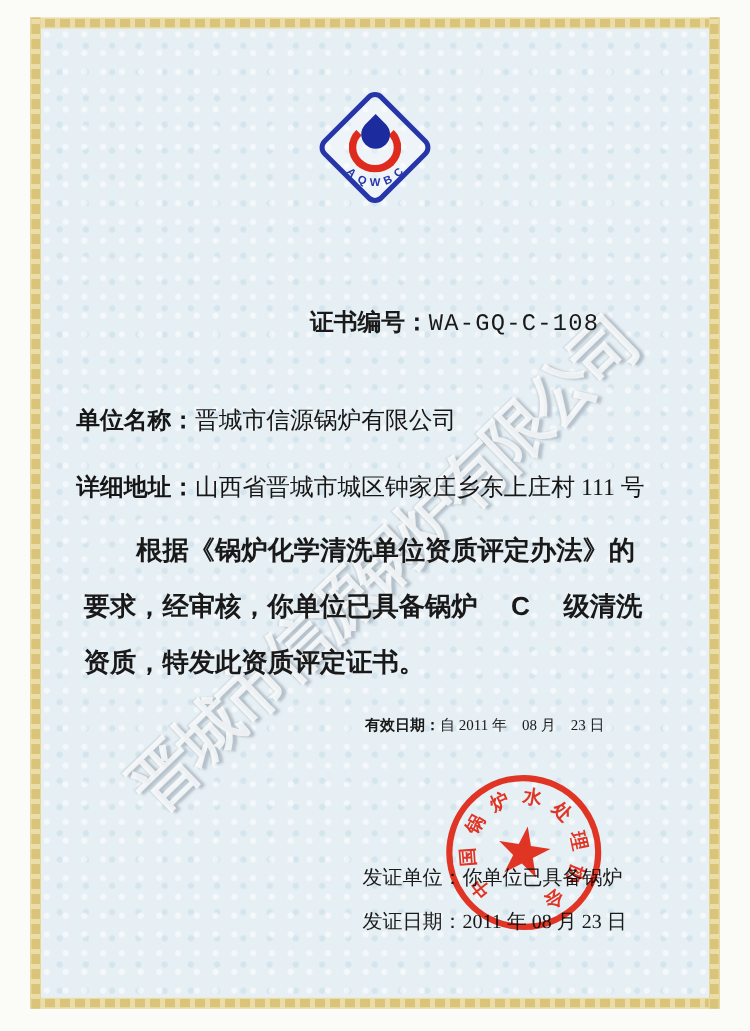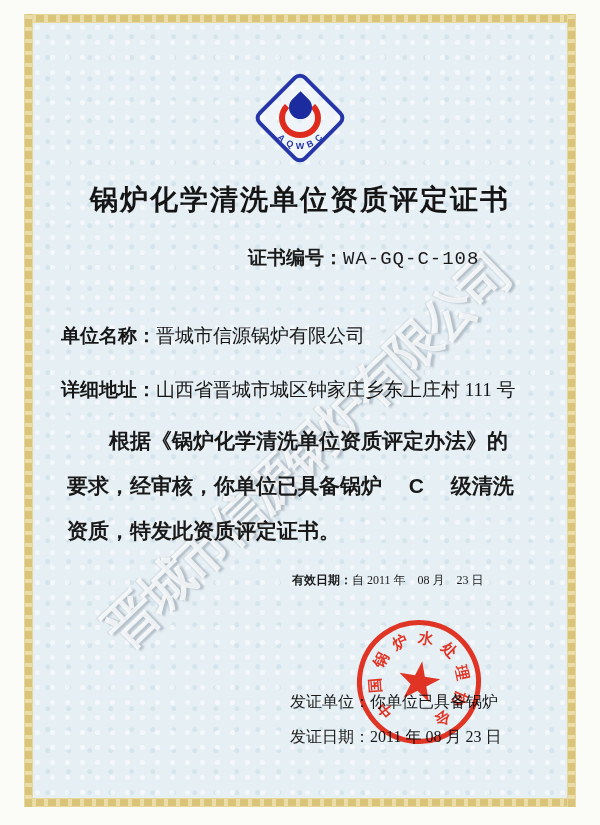--- a/index.html
+++ b/index.html
@@ -148,21 +148,20 @@
           <div class="logo-acronym">
               <span class="logo-letter" style="transform: rotate(-46deg) translateY(27px);">C</span>
               <span class="logo-letter" style="transform: rotate(-23deg) translateY(27px);">B</span>
               <span class="logo-letter" style="transform: rotate(0deg) translateY(27px);">W</span>
               <span class="logo-letter" style="transform: rotate(23deg) translateY(27px);">Q</span>
               <span class="logo-letter" style="transform: rotate(46deg) translateY(27px);">A</span>
             </div>
         </div>
       </div>
 
-      <div class="title">锅炉化学清洗单位资质评定证书</div>
 
       <div class="certno">
         <span class="lbl">证书编号：</span><span class="val">WA-GQ-C-108</span>
       </div>
 
       <div class="fieldline unit">
         <span class="lbl">单位名称：</span><span>晋城市信源锅炉有限公司</span>
       </div>
 
       <div class="fieldline addr">

